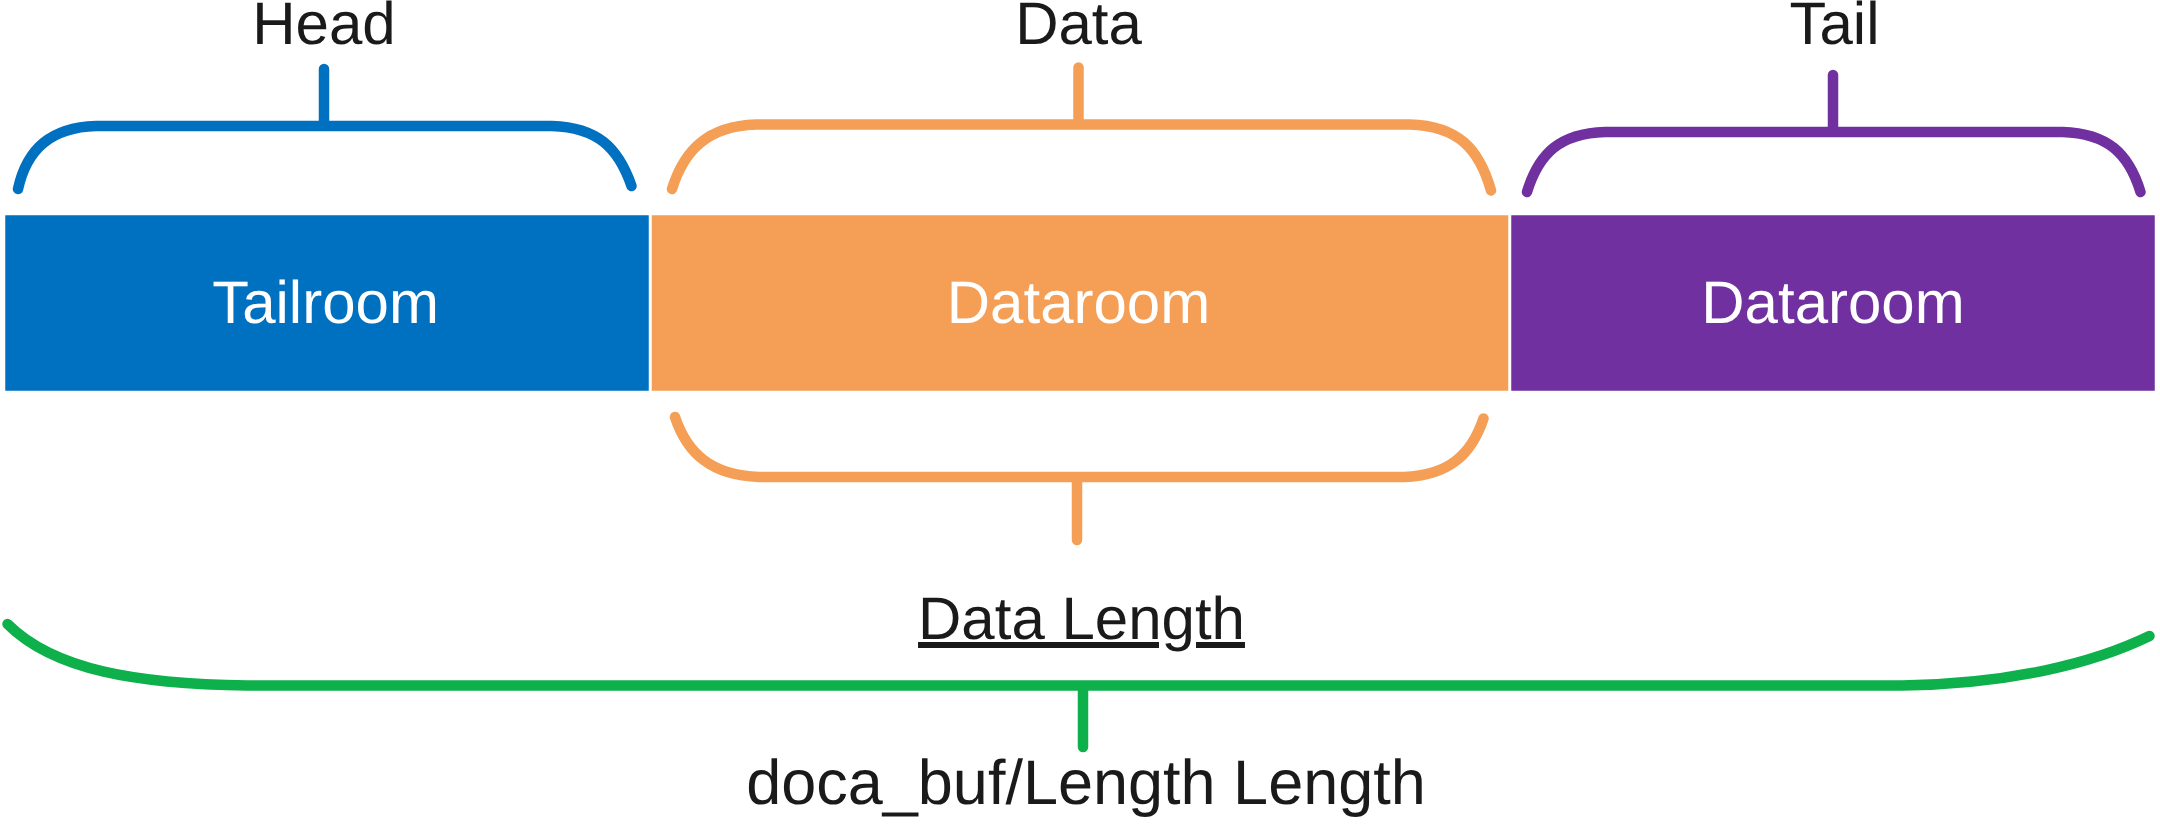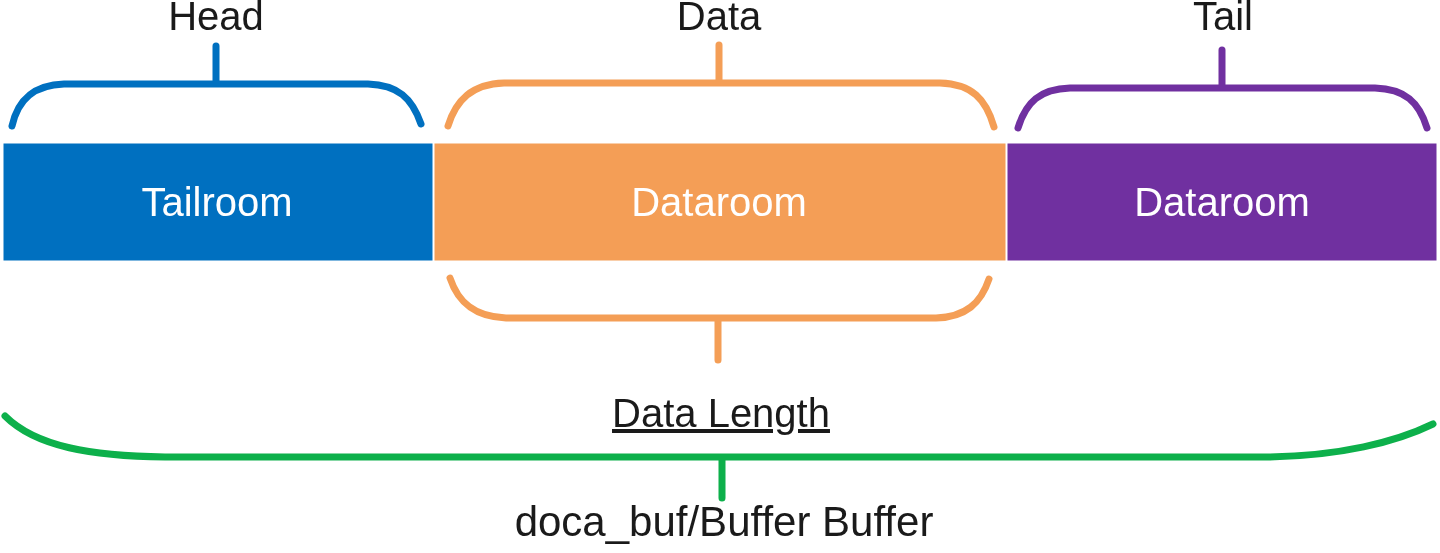--- a/index.html
+++ b/index.html
@@ -52,15 +52,15 @@
 
   <div class="lbl" style="left: 216px; top: -4px; color: rgb(26, 26, 26);">Head</div>
   <div class="lbl" style="left: 719px; top: -4px; color: rgb(26, 26, 26);">Data</div>
   <div class="lbl" style="left: 1223px; top: -4px; color: rgb(26, 26, 26);">Tail</div>
 
   <div class="seg-lbl" style="left: 217px; top: 182px; color: rgb(255, 255, 255);">Tailroom</div>
   <div class="seg-lbl" style="left: 719px; top: 182px; color: rgb(255, 255, 255);">Dataroom</div>
   <div class="seg-lbl" style="left: 1222px; top: 182px; color: rgb(255, 255, 255);">Dataroom</div>
 
   <div class="lbl" style="left: 721px; top: 393px; color: rgb(26, 26, 26); text-decoration: underline;">Data Length</div>
-  <div class="lbl big" style="left: 724px; top: 501px; color: rgb(26, 26, 26);">doca_buf/Buffer Buffer</div>
+  <div class="lbl big" style="left: 724px; top: 501px; color: rgb(26, 26, 26);">doca_buf/Length Length</div>
 
 </div>
 
 </body></html>

